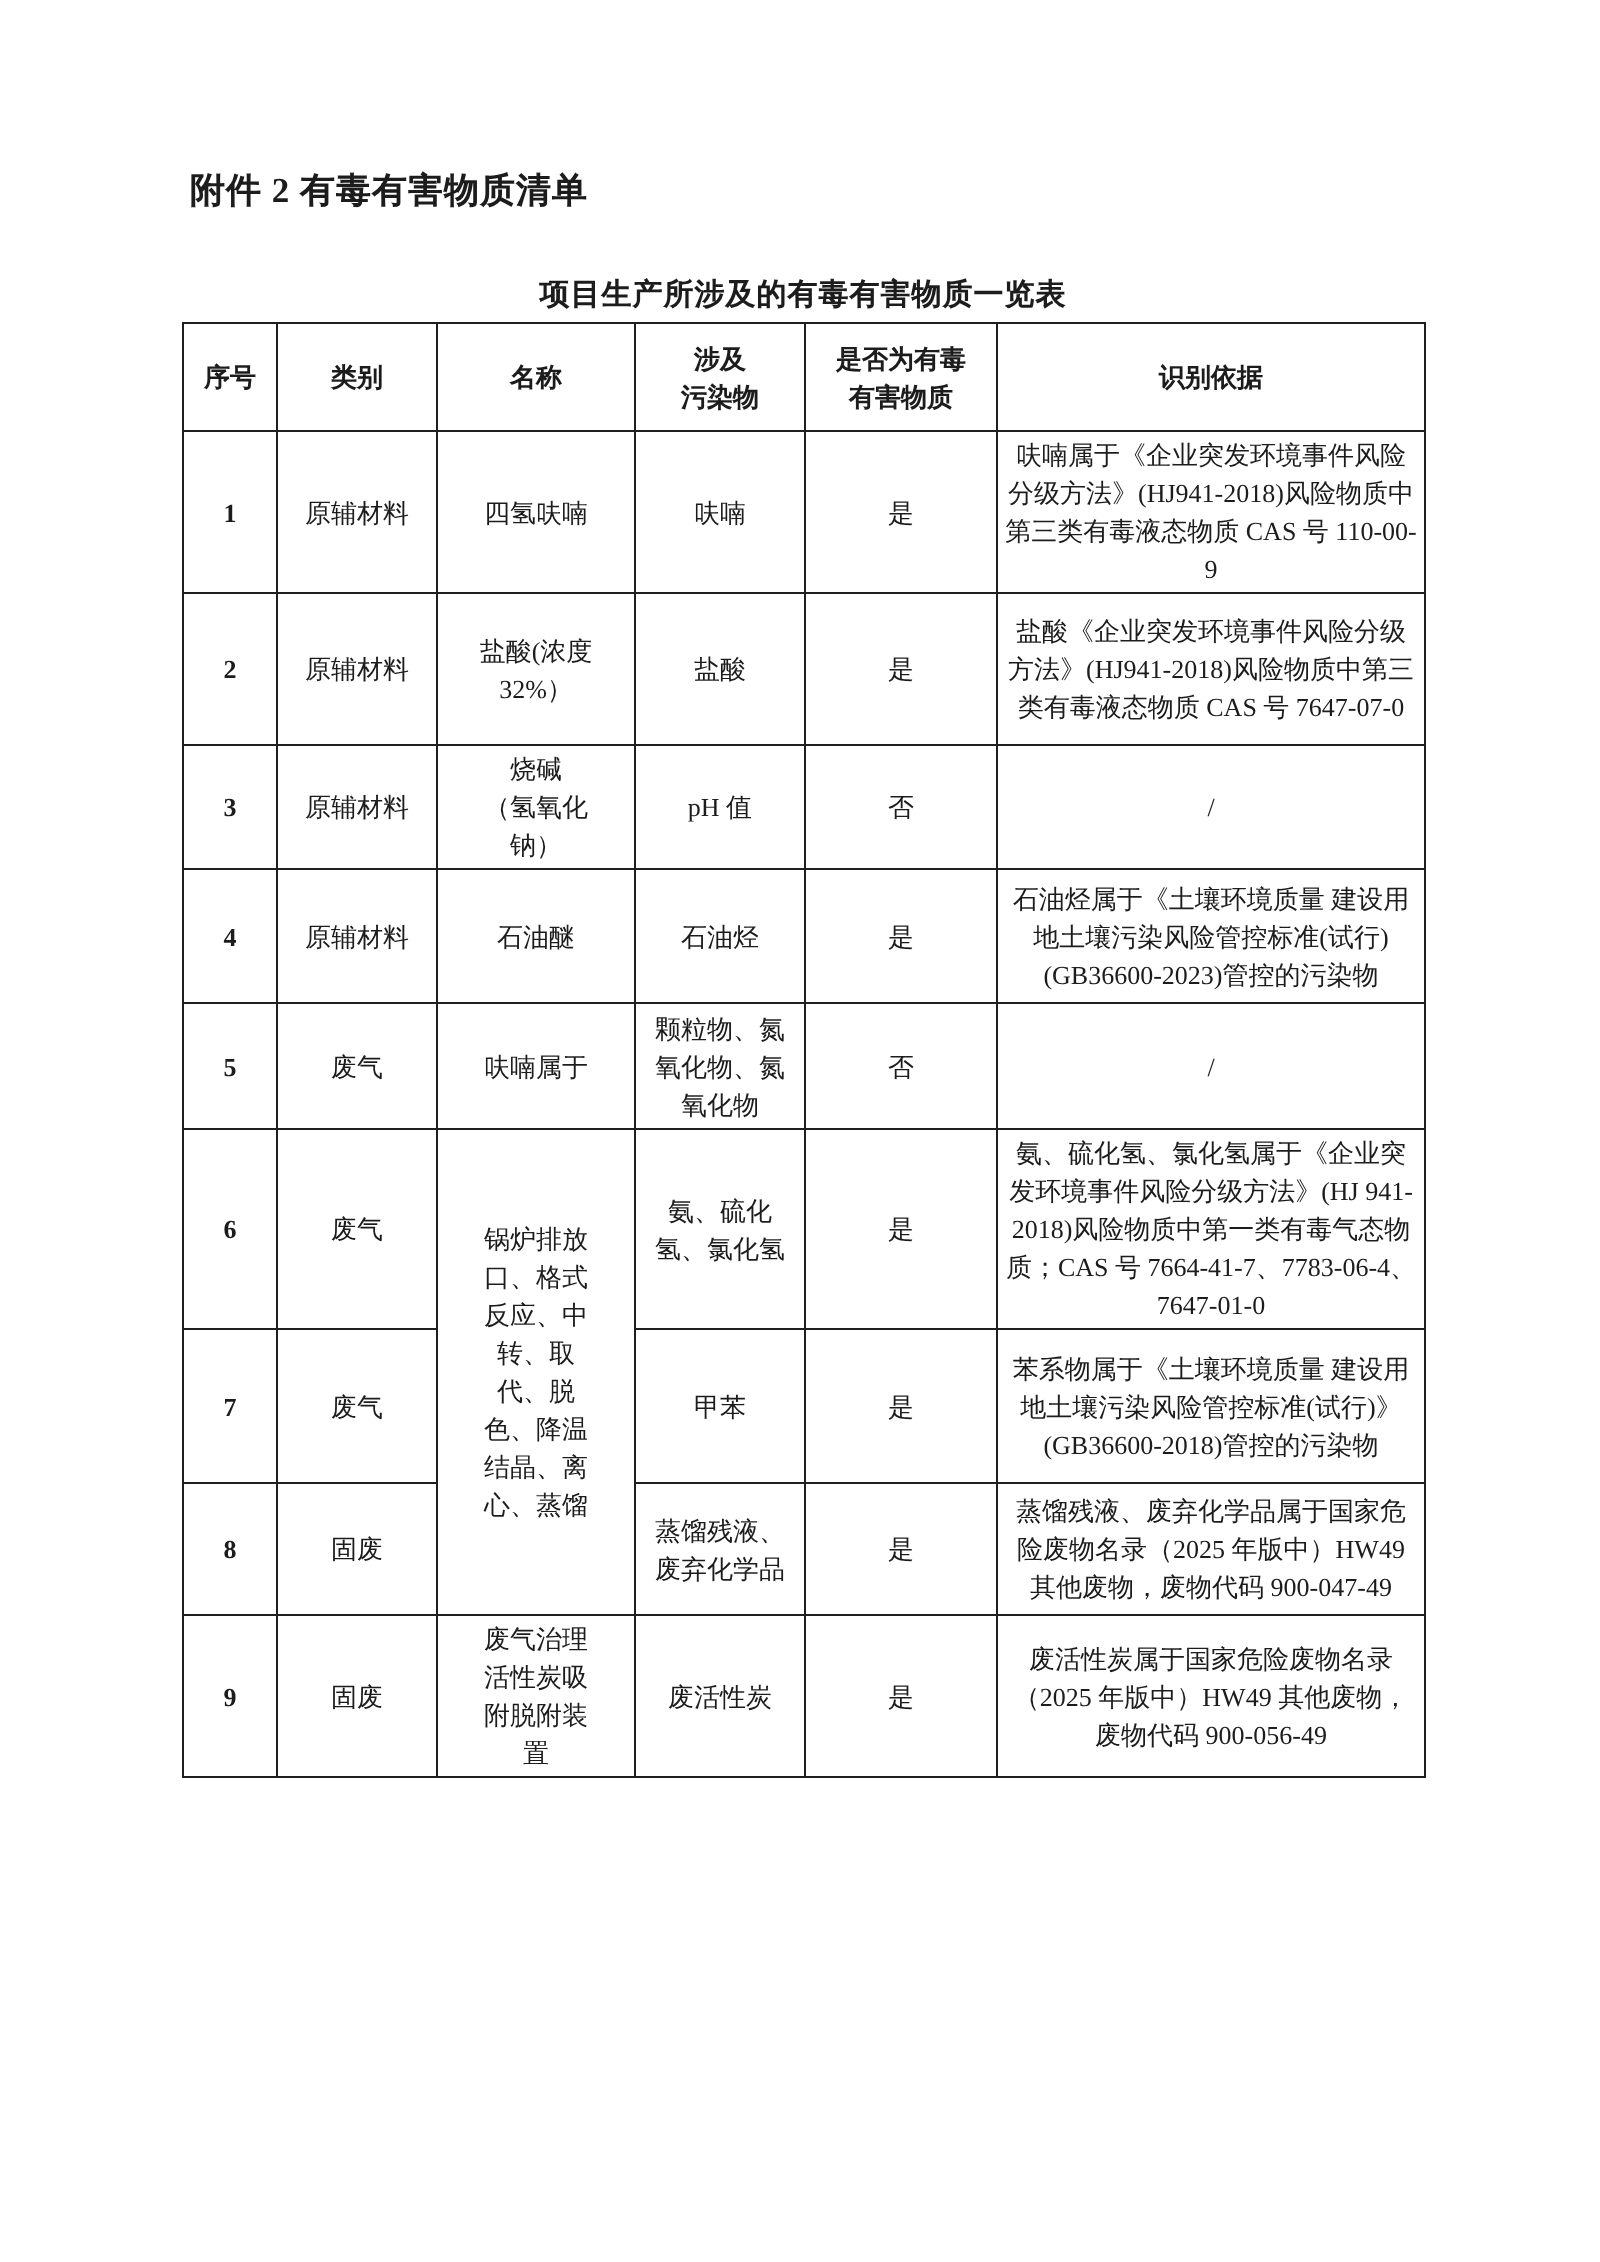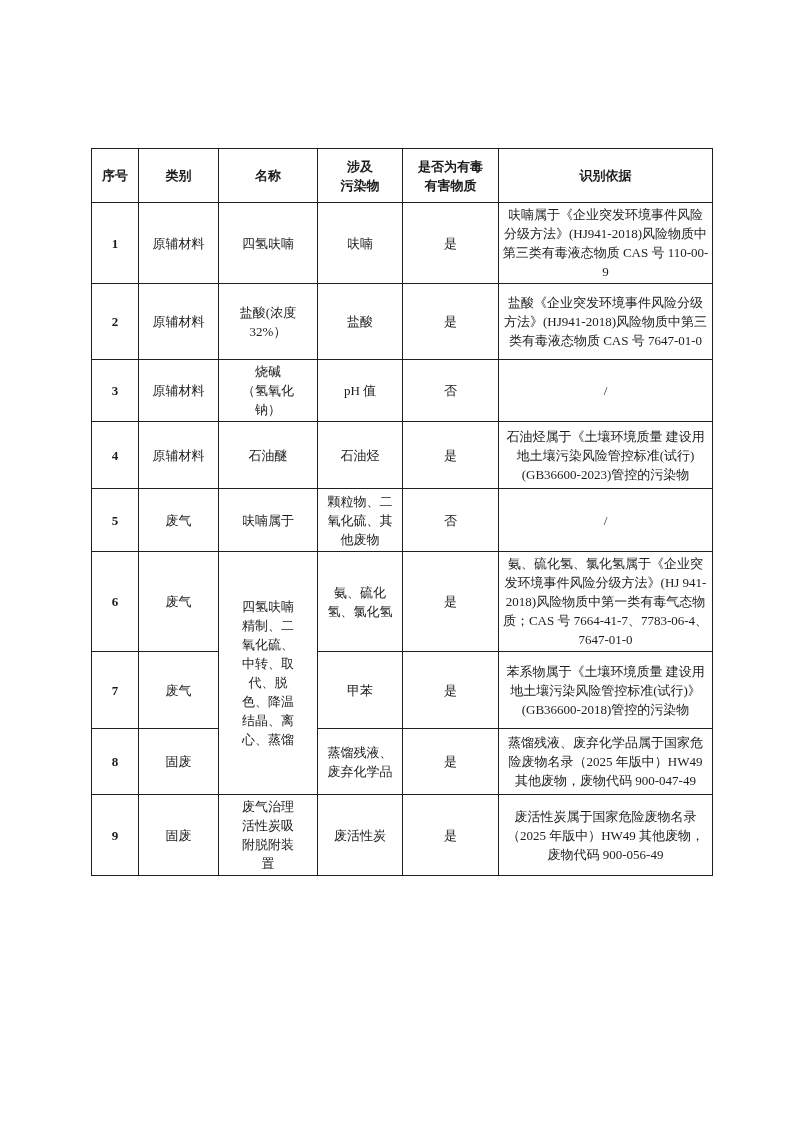--- a/index.html
+++ b/index.html
@@ -28,21 +28,21 @@
     top: 138px;
     width: 621px;
     text-align: center;
     font-size: 15px;
     font-weight: bold;
     letter-spacing: 0.5px;
   }
   table.toxic-table {
     position: absolute;
     left: 91px;
-    top: 148px;
+    top: 161px;
     width: 621px;
     border-collapse: collapse;
     table-layout: fixed;
   }
   .toxic-table th, .toxic-table td {
     border: 1.5px solid #1f1f1f;
     text-align: center;
     vertical-align: middle;
     font-size: 13px;
     line-height: 19px;
@@ -65,21 +65,23 @@
   tr.rh-6 { height: 95px; }
   tr.rh-7 { height: 77px; }
   tr.rh-8 { height: 66px; }
   tr.rh-9 { height: 67px; }
 </style>
 </head>
 <body>
 
 <div class="page">
 
+  <div class="doc-title">附件 2 有毒有害物质清单</div>
 
+  <div class="table-caption">项目生产所涉及的有毒有害物质一览表</div>
 
   <table class="toxic-table">
     <colgroup>
       <col style="width:47px">
       <col style="width:80px">
       <col style="width:99px">
       <col style="width:85px">
       <col style="width:96px">
       <col style="width:214px">
     </colgroup>
@@ -103,21 +105,21 @@
         <td>是</td>
         <td class="basis-cell">呋喃属于《企业突发环境事件风险分级方法》(HJ941-2018)风险物质中第三类有毒液态物质 CAS 号 110-00-9</td>
       </tr>
 
       <tr class="rh-2">
         <td class="no-cell">2</td>
         <td>原辅材料</td>
         <td class="name-cell">盐酸(浓度 32%）</td>
         <td class="pollutant-cell">盐酸</td>
         <td>是</td>
-        <td class="basis-cell">盐酸《企业突发环境事件风险分级方法》(HJ941-2018)风险物质中第三类有毒液态物质 CAS 号 7647-01-0</td>
+        <td class="basis-cell">盐酸《企业突发环境事件风险分级方法》(HJ941-2018)风险物质中第三类有毒液态物质 CAS 号 7647-07-0</td>
       </tr>
 
       <tr class="rh-3">
         <td class="no-cell">3</td>
         <td>原辅材料</td>
         <td class="name-cell">烧碱
 （氢氧化钠）</td>
         <td class="pollutant-cell">pH 值</td>
         <td>否</td>
         <td class="basis-cell">/</td>
@@ -129,29 +131,29 @@
         <td class="name-cell">石油醚</td>
         <td class="pollutant-cell">石油烃</td>
         <td>是</td>
         <td class="basis-cell">石油烃属于《土壤环境质量 建设用地土壤污染风险管控标准(试行)(GB36600-2023)管控的污染物</td>
       </tr>
 
       <tr class="rh-5">
         <td class="no-cell">5</td>
         <td>废气</td>
         <td class="name-cell">呋喃属于</td>
-        <td class="pollutant-cell">颗粒物、二氧化硫、其他废物</td>
+        <td class="pollutant-cell">颗粒物、氮氧化物、氮氧化物</td>
         <td>否</td>
         <td class="basis-cell">/</td>
       </tr>
 
       <tr class="rh-6">
         <td class="no-cell">6</td>
         <td>废气</td>
-        <td class="name-cell" rowspan="3">四氢呋喃精制、二氧化硫、中转、取代、脱色、降温结晶、离心、蒸馏</td>
+        <td class="name-cell" rowspan="3">锅炉排放口、格式反应、中转、取代、脱色、降温结晶、离心、蒸馏</td>
         <td class="pollutant-cell">氨、硫化氢、氯化氢</td>
         <td>是</td>
         <td class="basis-cell">氨、硫化氢、氯化氢属于《企业突发环境事件风险分级方法》(HJ 941-2018)风险物质中第一类有毒气态物质；CAS 号 7664-41-7、7783-06-4、7647-01-0</td>
       </tr>
 
       <tr class="rh-7">
         <td class="no-cell">7</td>
         <td>废气</td>
         <td class="pollutant-cell">甲苯</td>
         <td>是</td>

